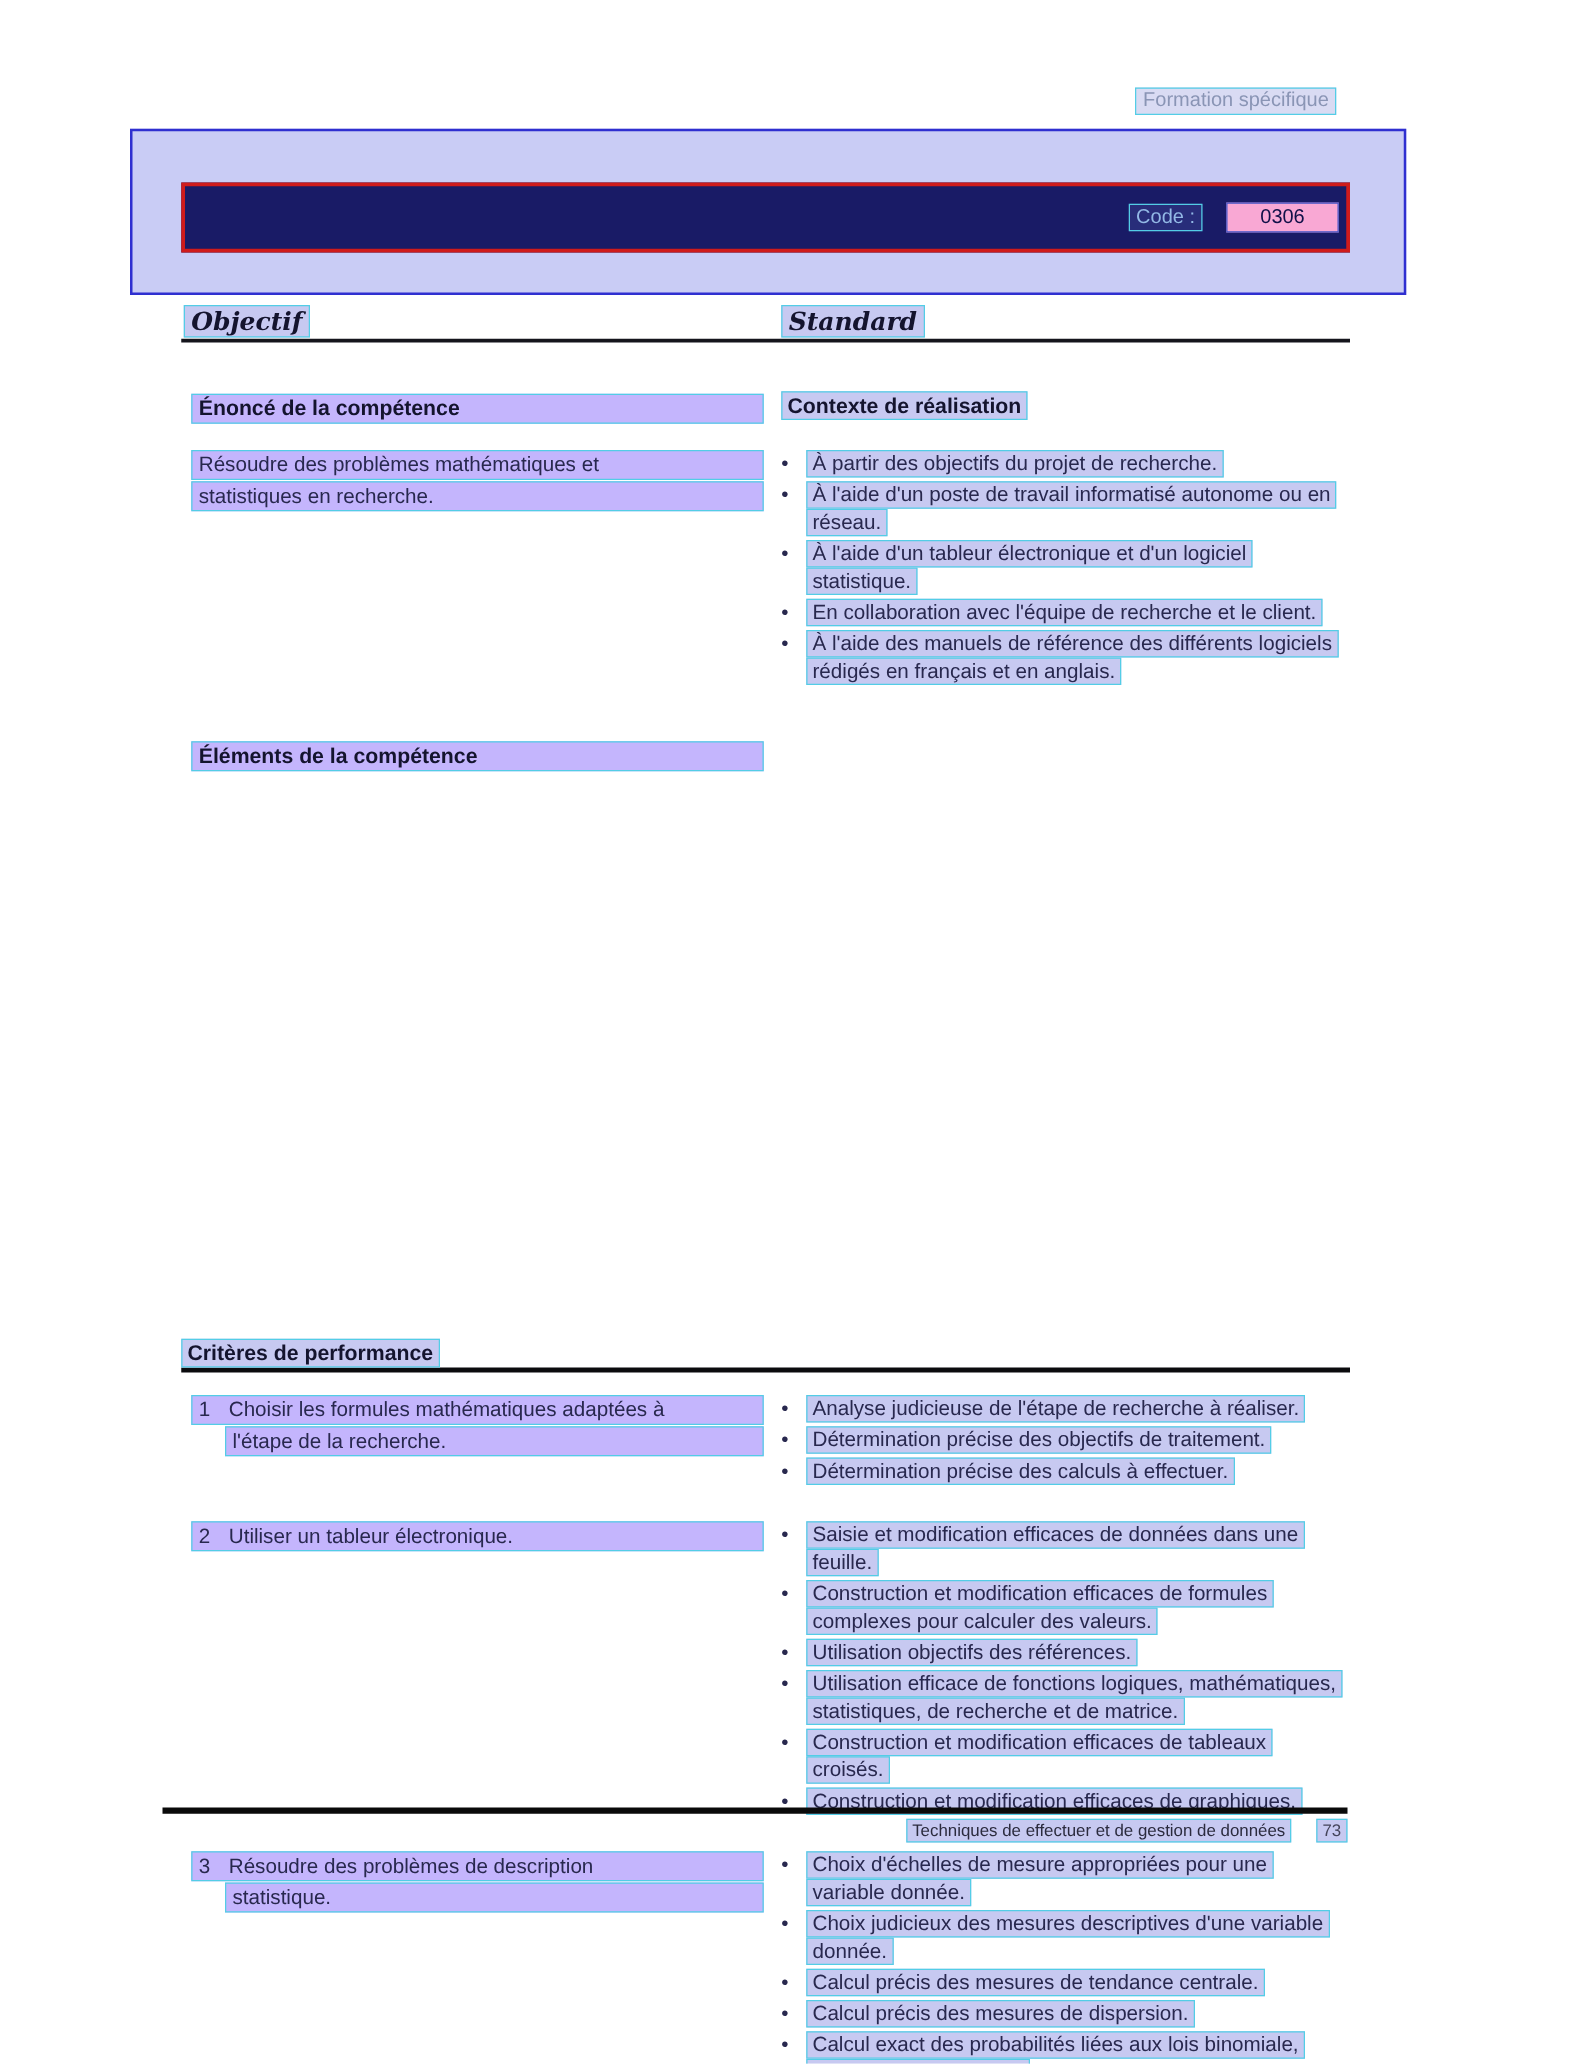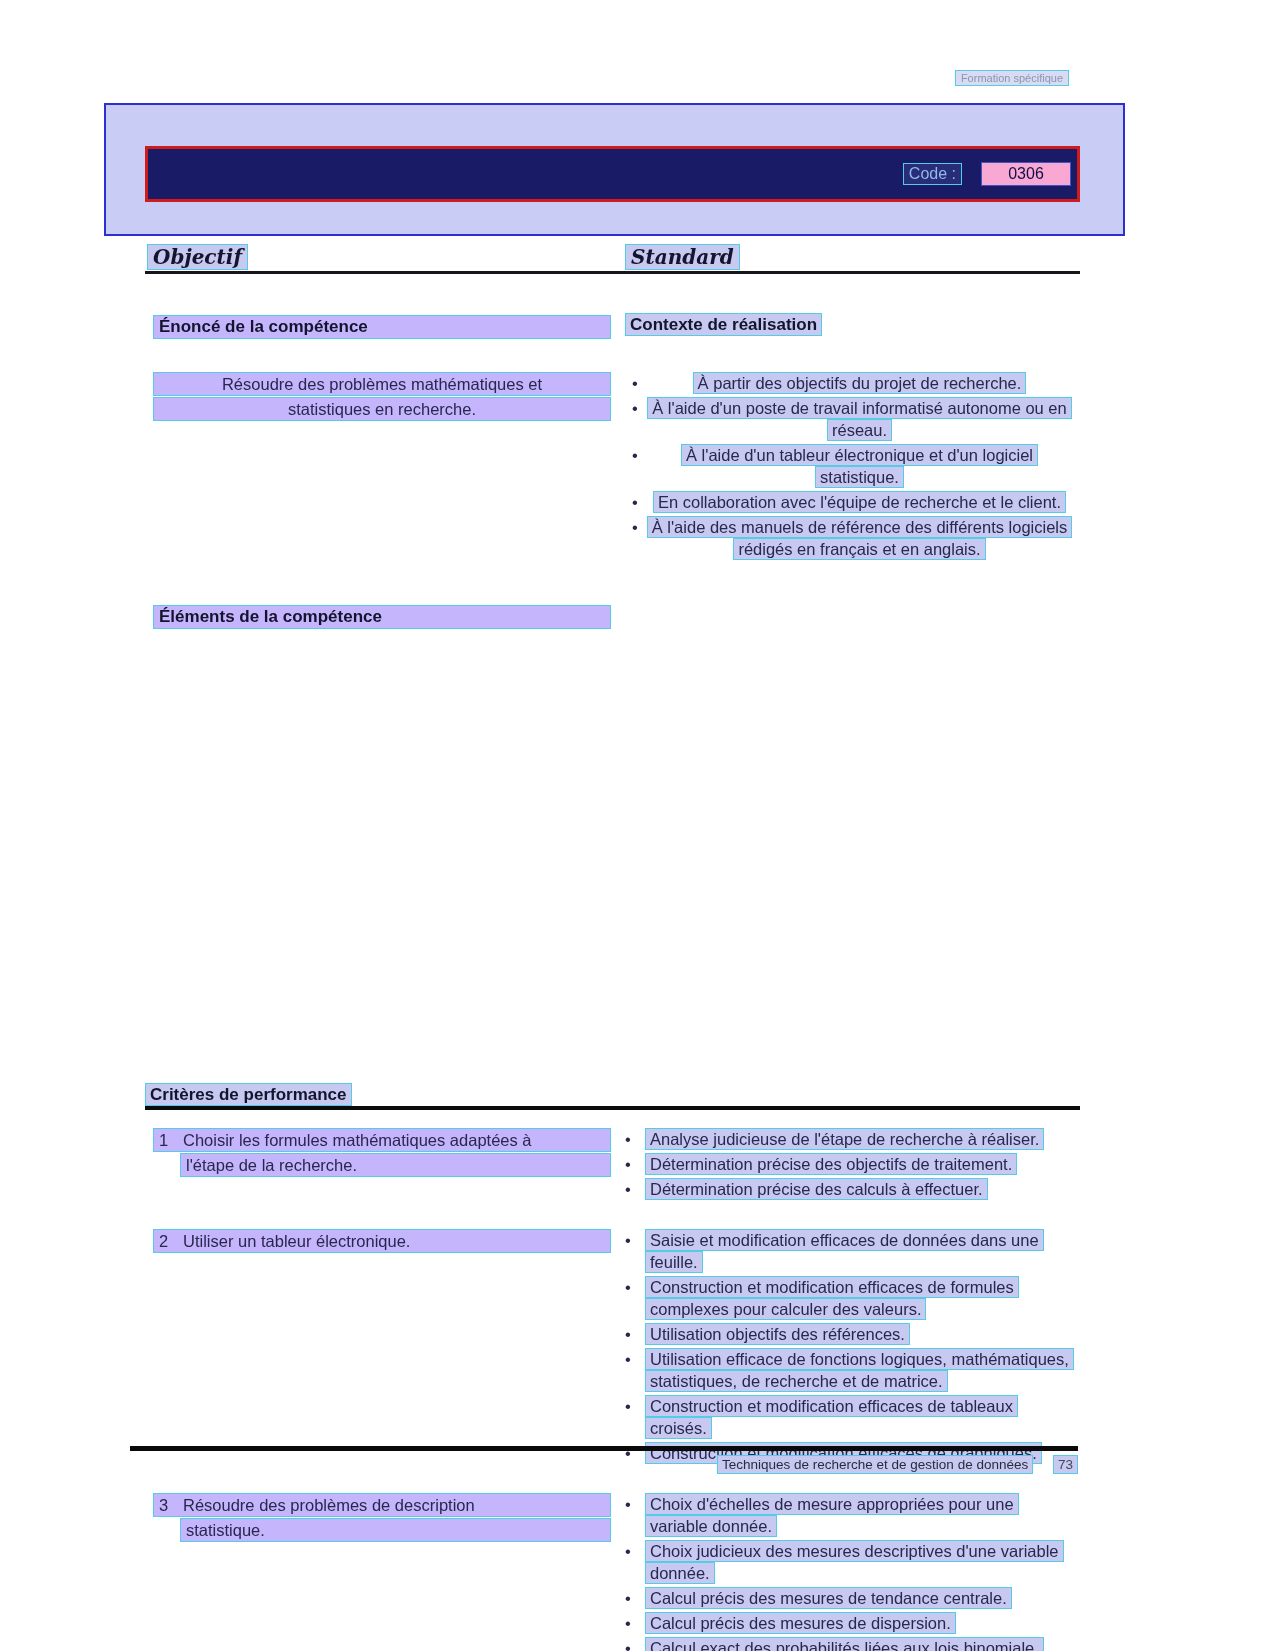--- a/index.html
+++ b/index.html
@@ -12,21 +12,21 @@
 
   
   .hl-i {
     background:#c7c9f1; border:1px solid #53cde6; padding:1px 4px;
     -webkit-box-decoration-break:clone; box-decoration-break:clone;
   }
 
   
   .top-label {
     position:absolute; top:70px; right:206px;
-    font-size:11px; color:#8a95b5;
+    font-size:16px; color:#8a95b5;
     background:#d9dbf3; border:1px solid #53cde6; padding:1px 5px;
   }
 
   
   .top-box {
     position:absolute; left:104px; top:103px; width:1021px; height:133px;
     background:#c9ccf5; border:2px solid #2f2fd0;
   }
   .banner {
     position:absolute; left:39px; top:41px; right:43px; height:56px;
@@ -72,21 +72,21 @@
   .lline.cont { margin-left:27px; }
   .num { display:inline-block; width:24px; }
 
   .rheader { font-weight:bold; font-size:17px; color:#14142e; }
 
   .bullet { display:flex; line-height:22px; margin-bottom:3px; }
   .bmark { flex:0 0 20px; color:#28284e; }
   .btw { flex:1; }
 
   .s1-headers { margin-top:41px; }
-  .s1-body   { margin-top:32px;text-align:center; }
+  .s1-body   { margin-top:20px; }
   .s2-headers { margin-top:42px;flex-direction:column; }
   .item-row-1 { margin-top:18px; }
   .item-row   { margin-top:26px; }
 
   
   .footer-rule { position:absolute; left:130px; top:1446px; width:948px; height:5px; background:#0a0a0a; }
   .footer-text-row {
     position:absolute; left:145px; top:1457px; width:933px;
     text-align:right; font-size:13.5px; color:#2b2b3e;
   }
@@ -246,17 +246,17 @@
           <span class="bmark">•</span>
           <div class="btw"><span class="hl-i">Interprétation juste des mesures descriptives.</span></div>
         </div>
       </div>
     </div>
 
   </div>
 
   <div class="footer-rule"></div>
   <div class="footer-text-row">
-    <span class="hl-i ftext">Techniques de recherche et de gestion de données</span>
+    <span class="hl-i ftext">Techniques de effectuer et de gestion de données</span>
     <span class="hl-i fpage">73</span>
   </div>
 
 </div>
 
 </body></html>

